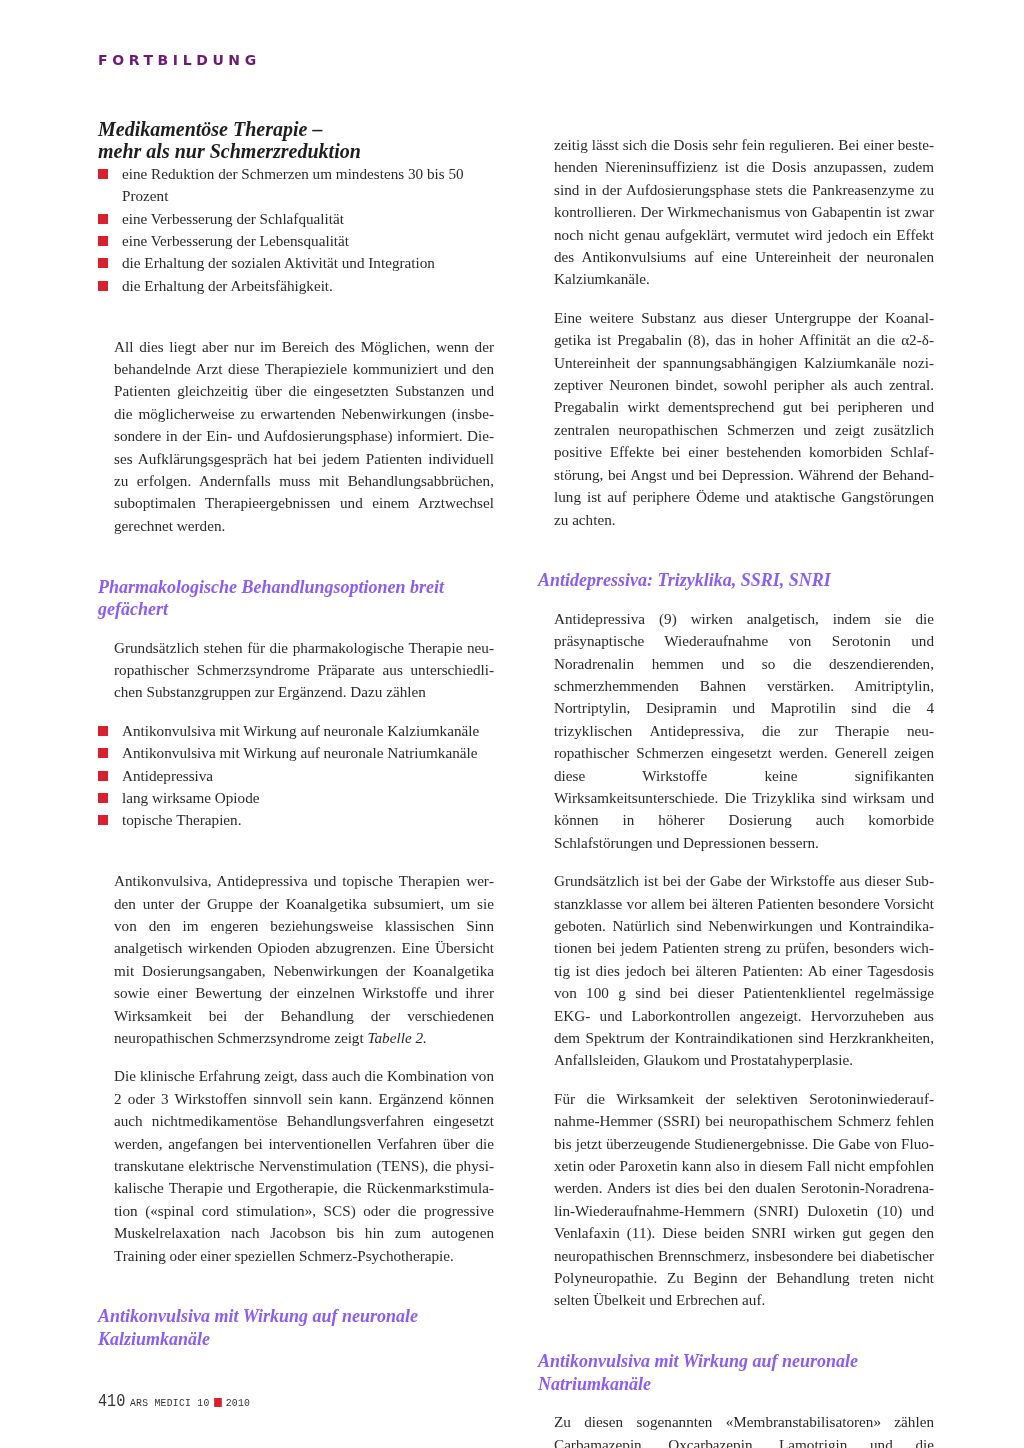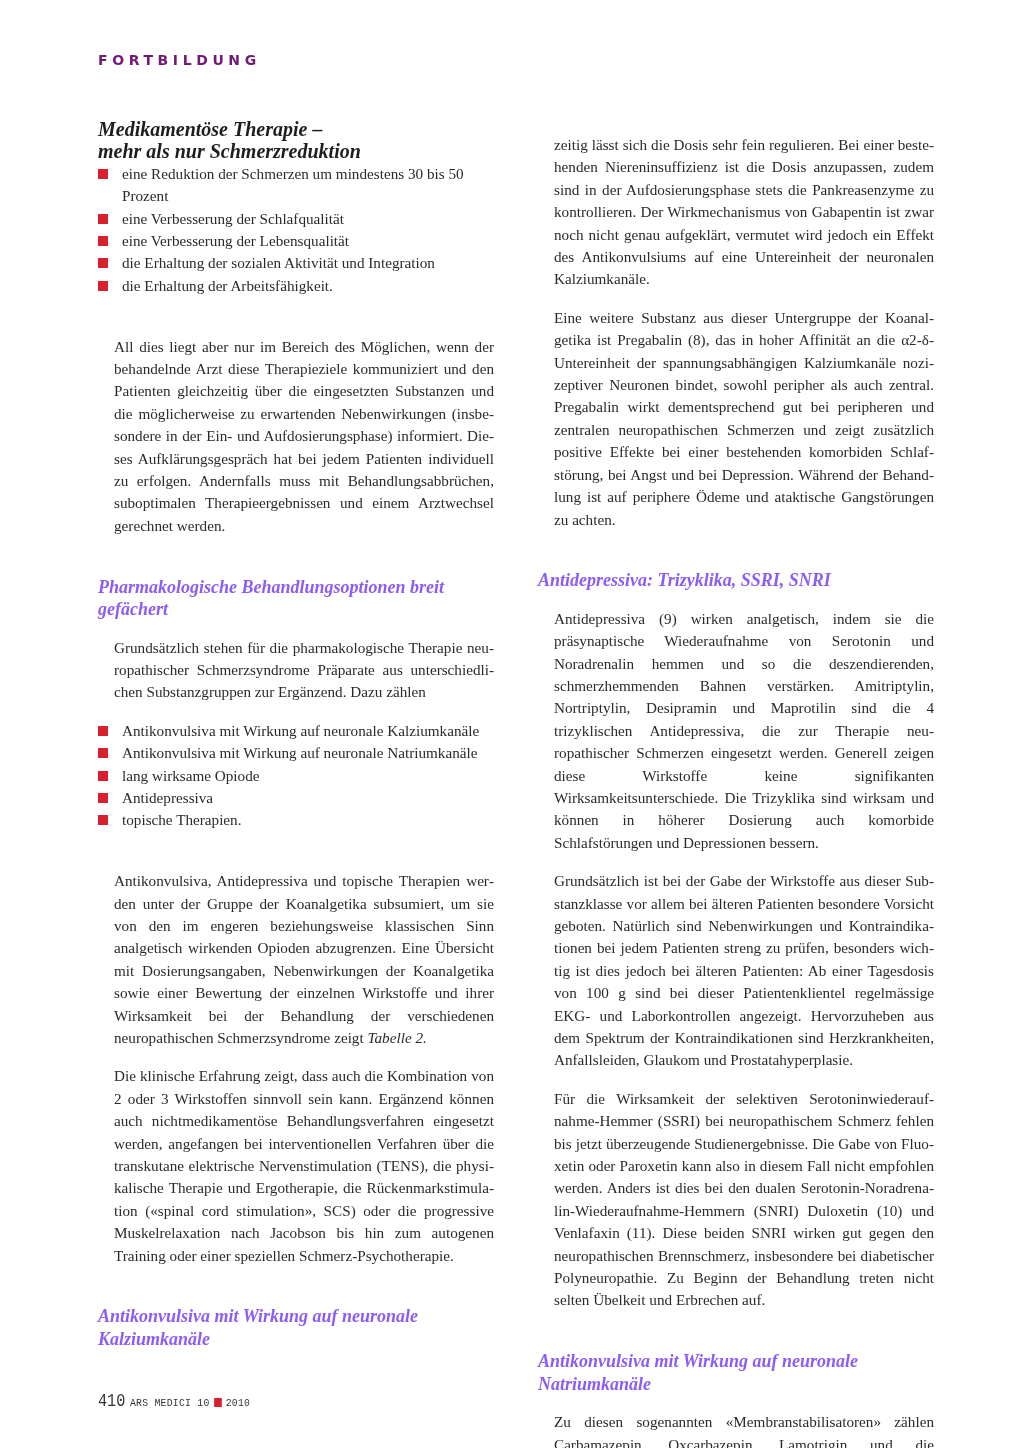--- a/index.html
+++ b/index.html
@@ -42,22 +42,22 @@
     <li><span class="bullet"></span><span>die Erhaltung der Arbeitsfähigkeit.</span></li>
   </ul>
   <div class="gap"></div>
   <p>All dies liegt aber nur im Bereich des Möglichen, wenn der behandelnde Arzt diese Therapieziele kommuniziert und den Patienten gleichzeitig über die eingesetzten Substanzen und die möglicherweise zu erwartenden Nebenwirkungen (insbe­sondere in der Ein- und Aufdosierungsphase) informiert. Die­ses Aufklärungsgespräch hat bei jedem Patienten individuell zu erfolgen. Andernfalls muss mit Behandlungsabbrüchen, suboptimalen Therapieergebnissen und einem Arztwechsel gerechnet werden.</p>
   <div class="gap"></div>
   <h3>Pharmakologische Behandlungsoptionen breit gefächert</h3>
   <p>Grundsätzlich stehen für die pharmakologische Therapie neu­ropathischer Schmerzsyndrome Präparate aus unterschiedli­chen Substanzgruppen zur Ergänzend. Dazu zählen</p>
   <ul>
     <li><span class="bullet"></span><span>Antikonvulsiva mit Wirkung auf neuronale Kalziumkanäle</span></li>
     <li><span class="bullet"></span><span>Antikonvulsiva mit Wirkung auf neuronale Natriumkanäle</span></li>
+    <li><span class="bullet"></span><span>Antidepressiva</span></li>
     <li><span class="bullet"></span><span>lang wirksame Opiode</span></li>
-    <li><span class="bullet"></span><span>Antidepressiva</span></li>
     <li><span class="bullet"></span><span>topische Therapien.</span></li>
   </ul>
   <div class="gap"></div>
   <p><span>Antikonvulsiva, Antidepressiva und topische Therapien wer­den unter der Gruppe der Koanalgetika subsumiert, um sie von den im engeren beziehungsweise klassischen Sinn analgetisch wirkenden Opioden abzugrenzen. Eine Übersicht mit Dosie­rungsangaben, Nebenwirkungen der Koanalgetika sowie einer Bewertung der einzelnen Wirkstoffe und ihrer Wirksamkeit bei der Behandlung der verschiedenen neuropathischen Schmerz­syndrome zeigt</span> <em>Tabelle 2.</em></p>
   <p>Die klinische Erfahrung zeigt, dass auch die Kombination von 2 oder 3 Wirkstoffen sinnvoll sein kann. Ergänzend können auch nichtmedikamentöse Behandlungsverfahren eingesetzt werden, angefangen bei interventionellen Verfahren über die transkutane elektrische Nervenstimulation (TENS), die physi­kalische Therapie und Ergotherapie, die Rückenmarkstimula­tion («spinal cord stimulation», SCS) oder die progressive Mus­kelrelaxation nach Jacobson bis hin zum autogenen Training oder einer speziellen Schmerz-Psychotherapie.</p>
   <div class="gap"></div>
   <h3>Antikonvulsiva mit Wirkung auf neuronale Kalziumkanäle</h3>
 </div>
 
 <div class="col col-right">

